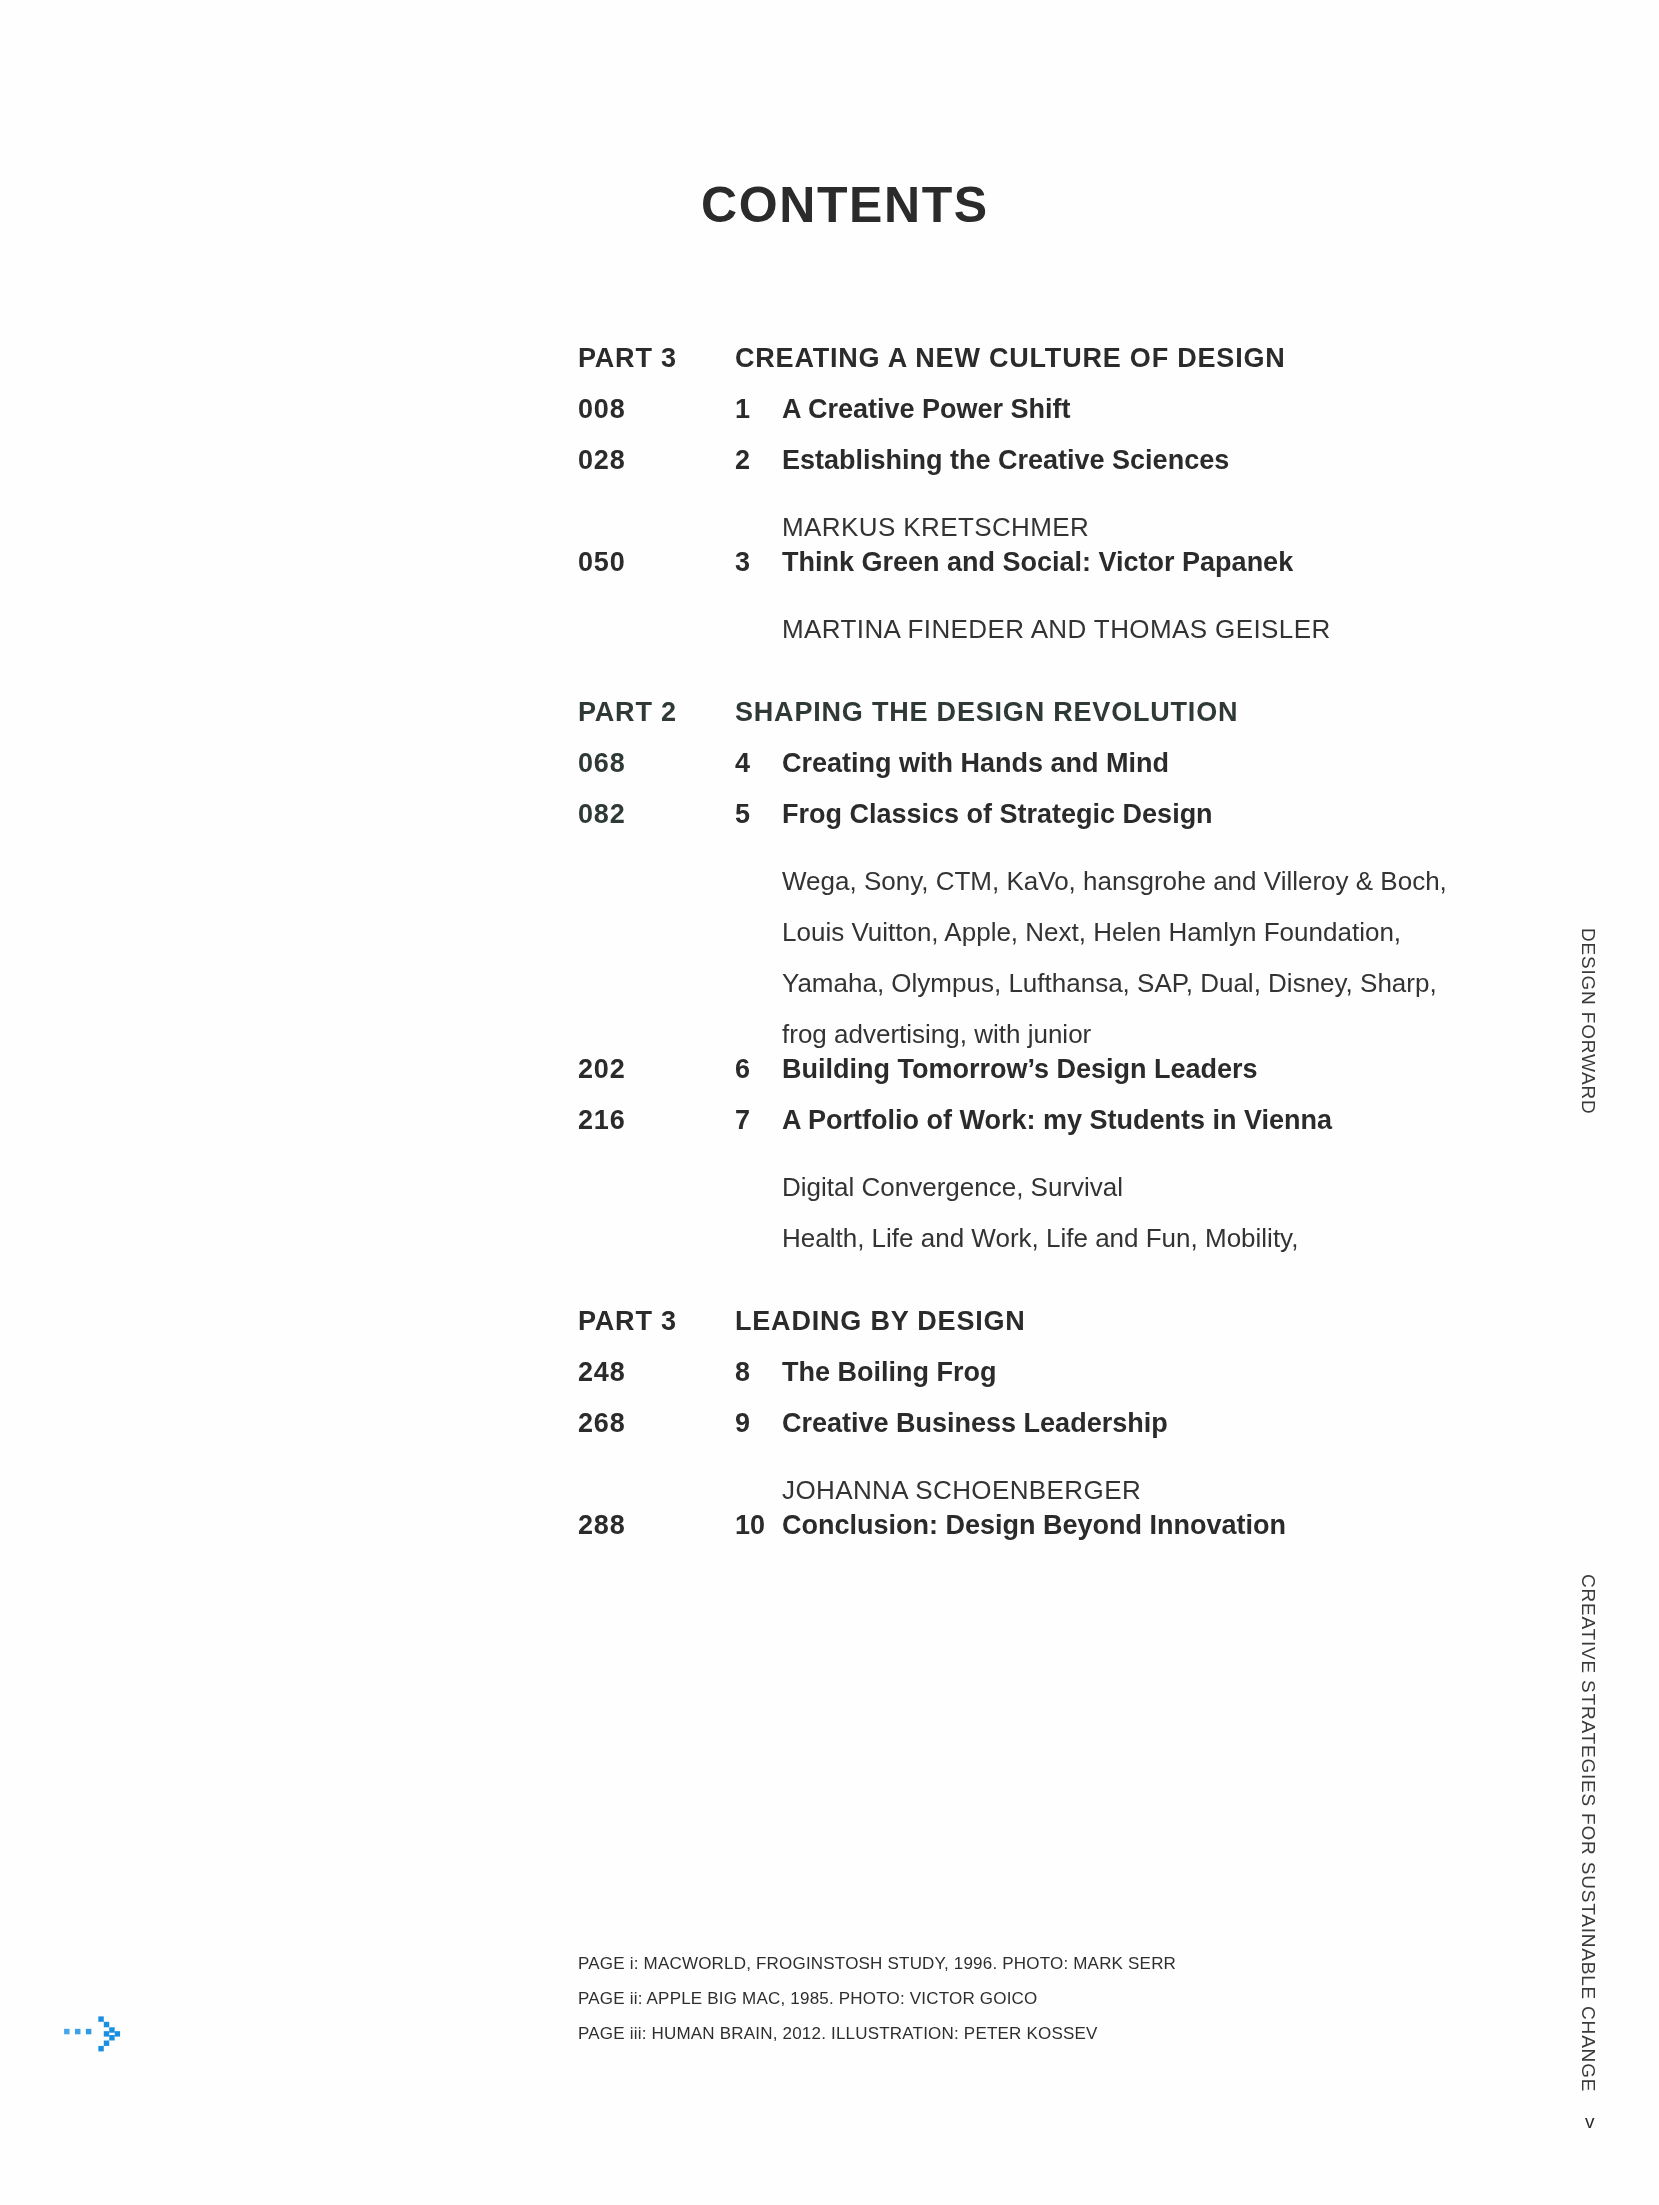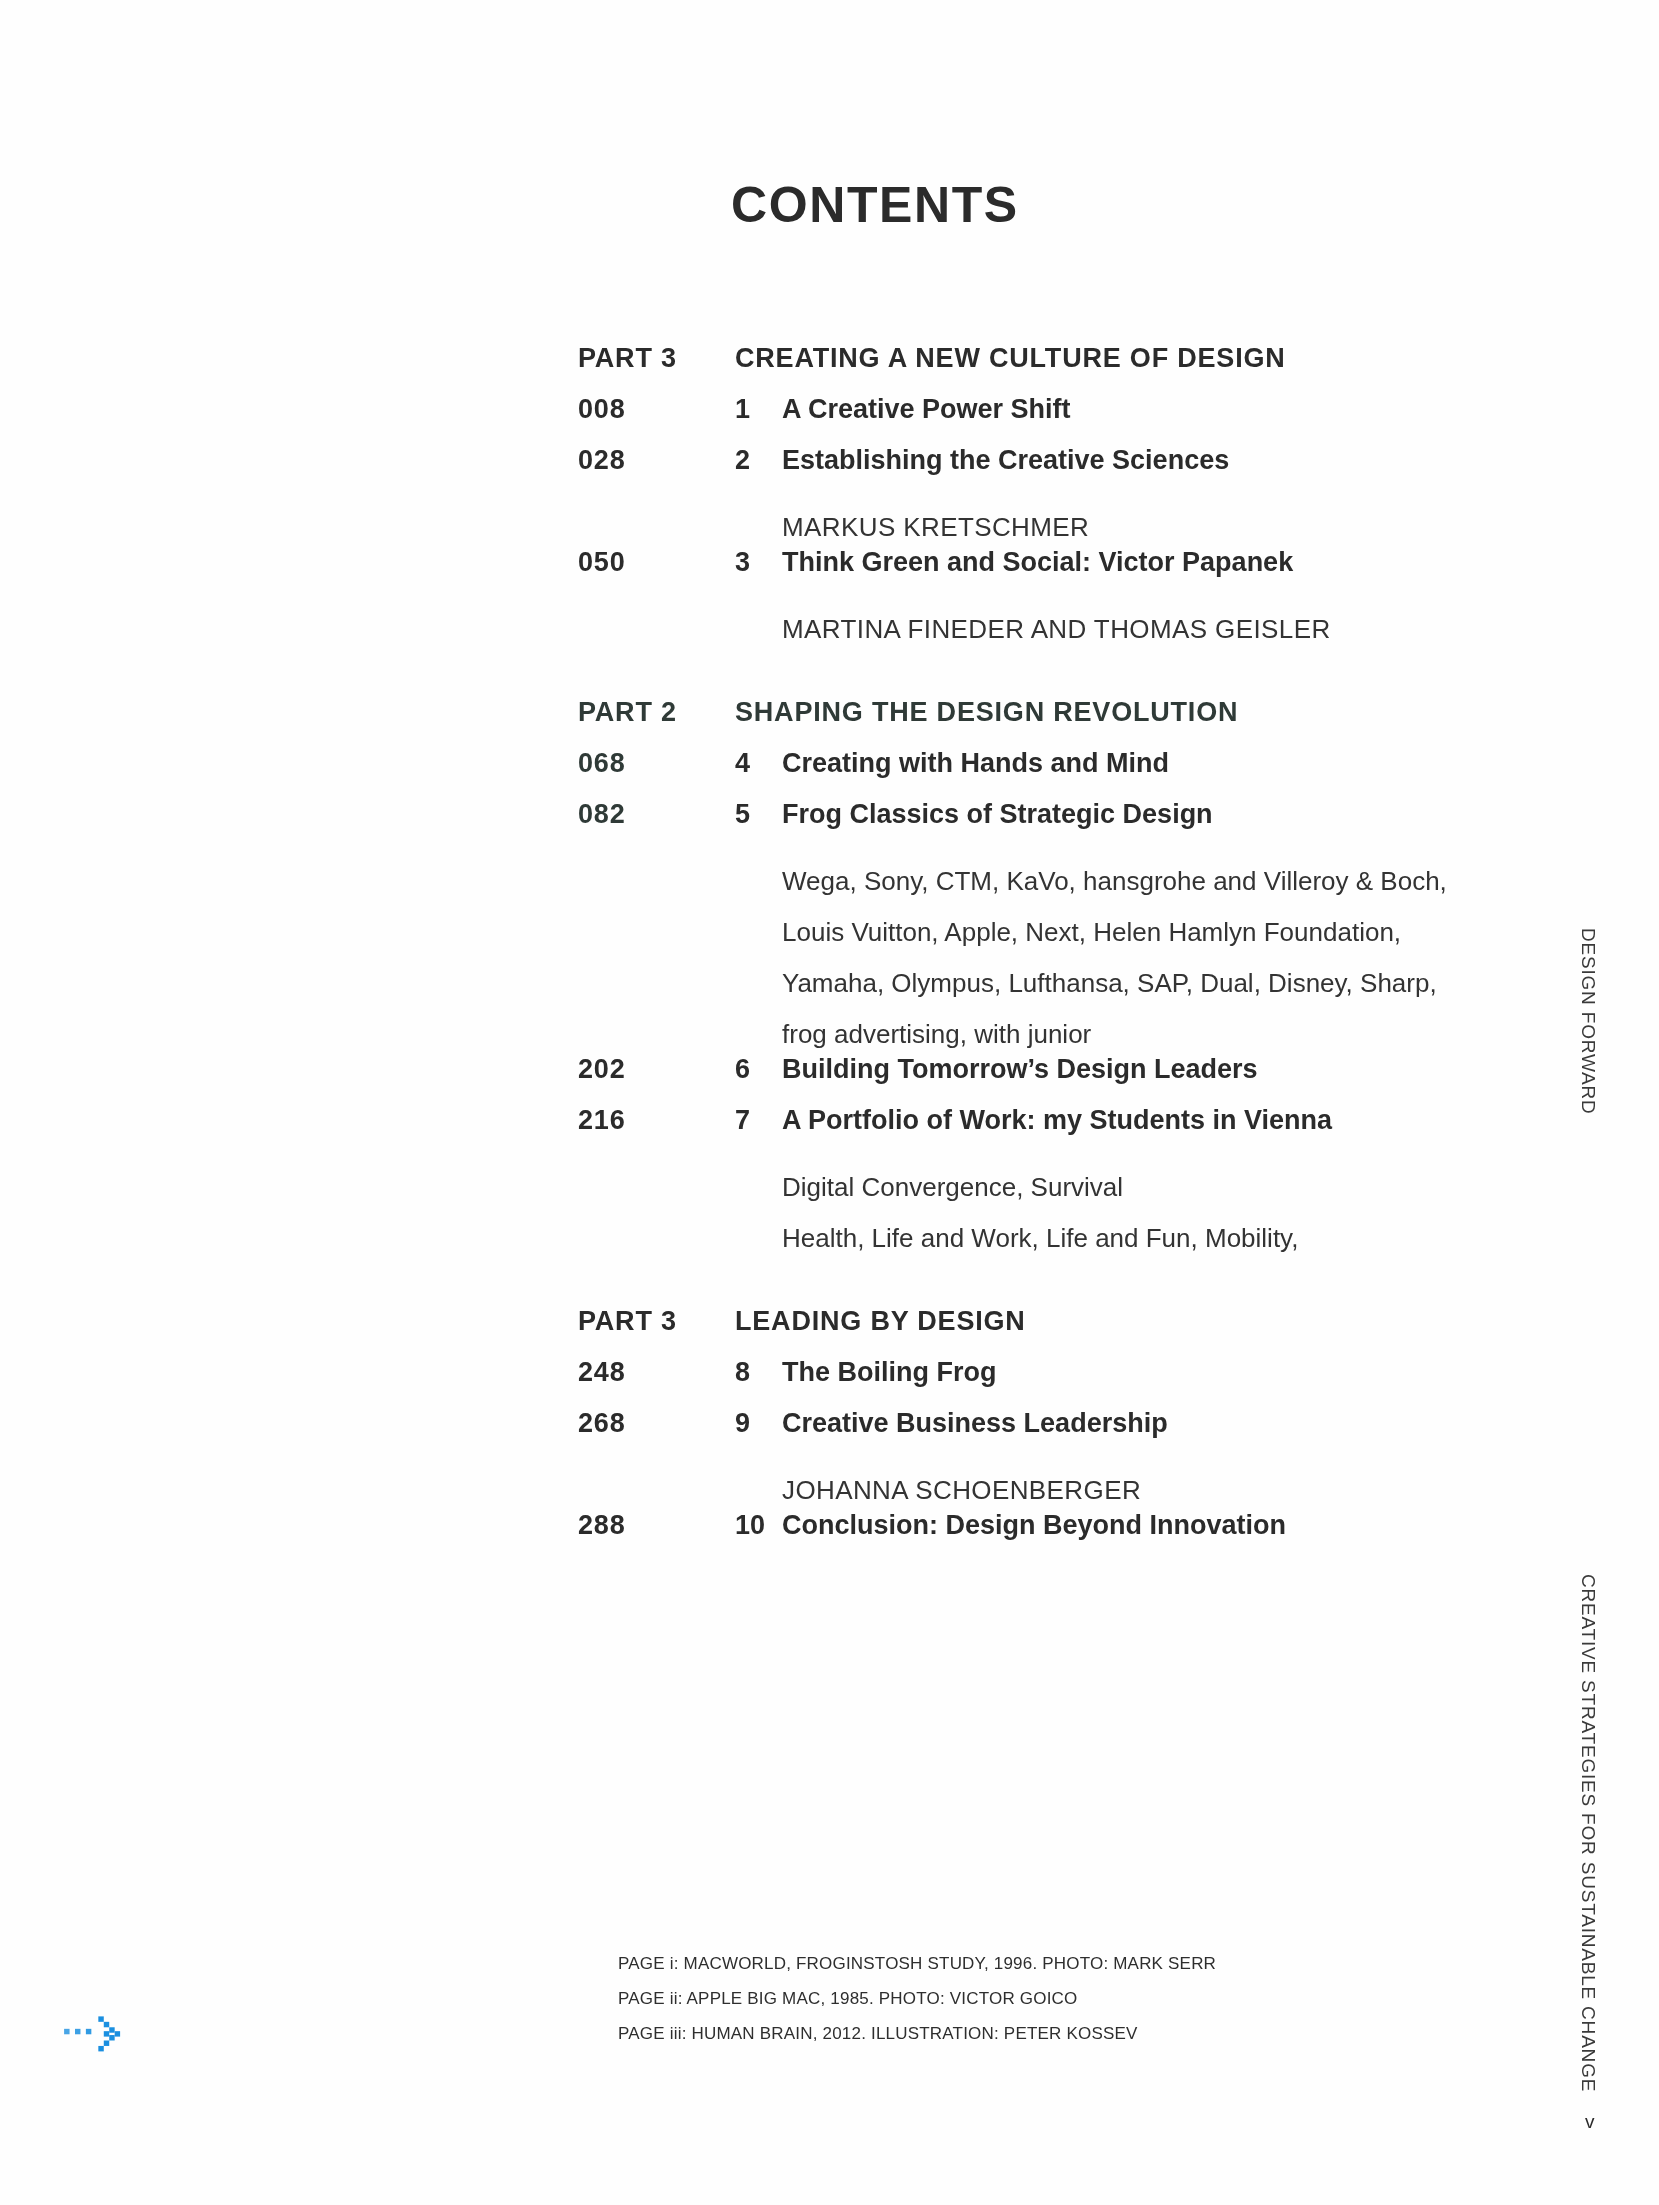--- a/index.html
+++ b/index.html
@@ -17,21 +17,21 @@
     }
     .page {
       position: absolute;
       left: 0; top: 0;
       width: 1660px;
       height: 2205px;
       background: #fefefe;
     }
     .title {
       position: absolute;
-      left: 731px;
+      left: 701px;
       top: 176px;
       font-size: 50px;
       font-weight: bold;
       letter-spacing: 1.6px;
       color: #2b2b2b;
       margin: 0;
       line-height: 58px;
     }
     .toc {
       position: absolute;
@@ -91,21 +91,20 @@
       color: #2f3a37;
     }
     .credits {
       position: absolute;
       left: 578px;
       top: 1946px;
       font-size: 17px;
       line-height: 35px;
       color: #2e2e2e;
       letter-spacing: 0.2px;
-      margin-left: 40px;
     }
     .credit-line {
       white-space: nowrap;
     }
     .side-text {
       position: absolute;
       writing-mode: vertical-rl;
       font-size: 19px;
       color: #3a3a3a;
       letter-spacing: 0.8px;

